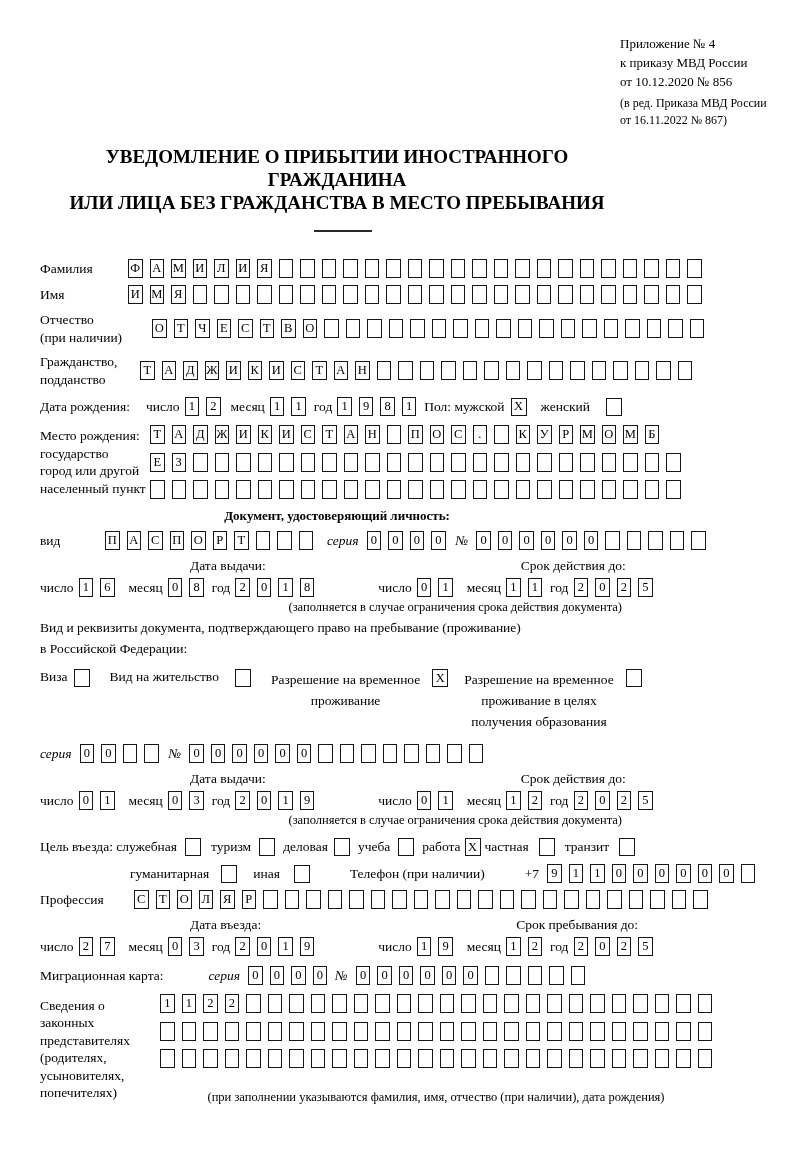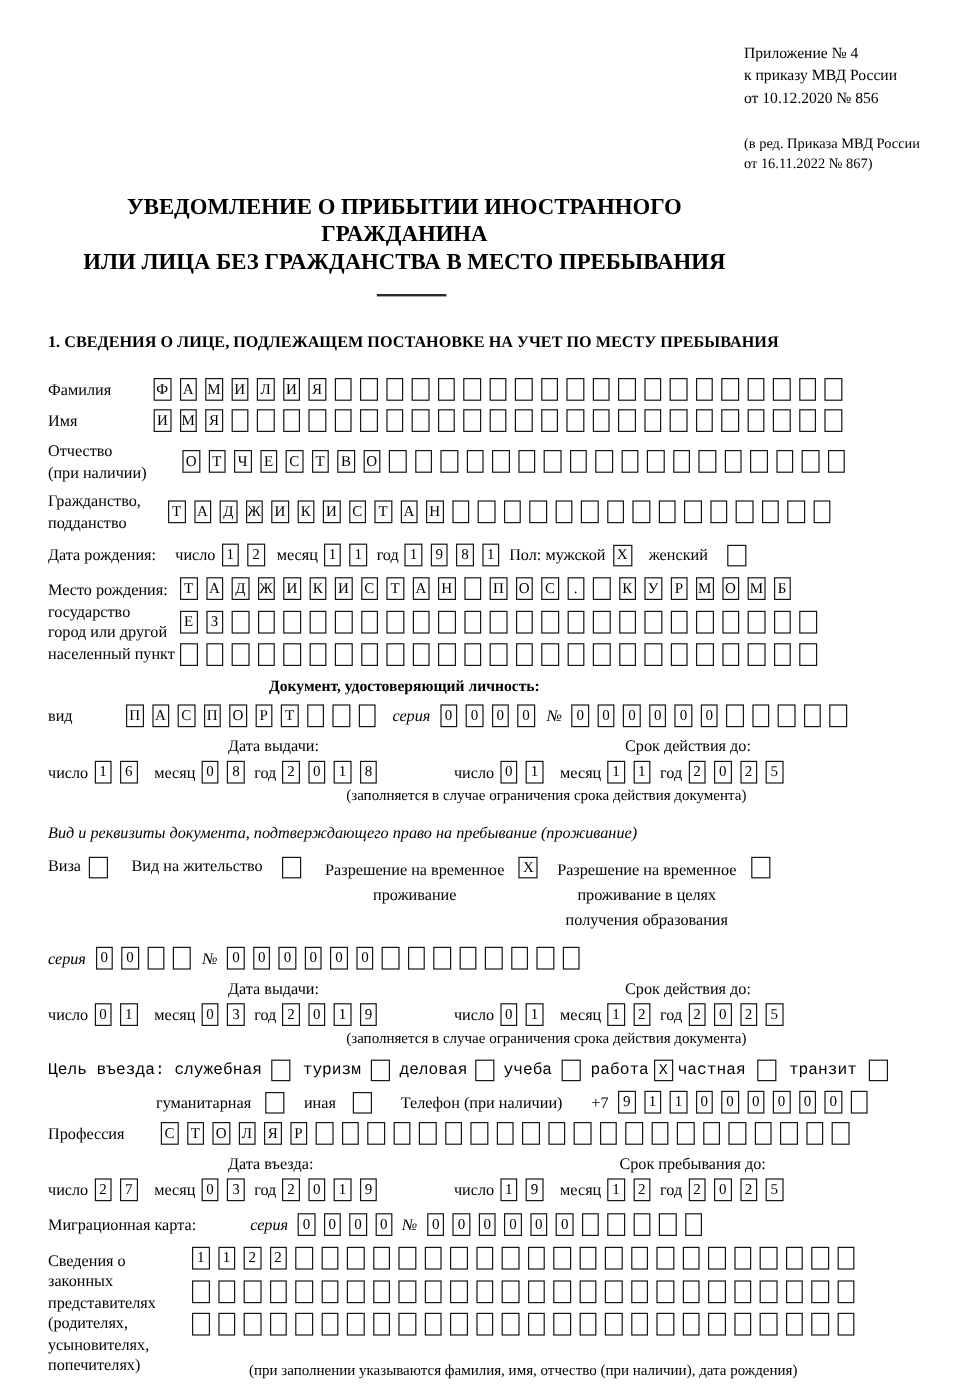--- a/index.html
+++ b/index.html
@@ -5,21 +5,21 @@
   * { box-sizing: border-box; }
   html, body { margin: 0; padding: 0; }
   body {
     width: 800px; height: 1163px; overflow: hidden;
     background: #ffffff; color: #000;
     font-family: "Liberation Serif", "DejaVu Serif", serif;
   }
   .page { width: 644px; height: 1163px; padding: 34px 10px 0 40px; }
 
   .hdr { margin-left: 580px; font-size: 13px; line-height: 19px; white-space: nowrap; }
-  .hdr-small { font-size: 12px; line-height: 17px; margin-top: 20px; }
+  .hdr-small { font-size: 12px; line-height: 17px; margin-top: 4px; }
   .forma { font-weight: bold; font-size: 14.5px; text-align: right; padding-right: 30px; margin-top: 14px; letter-spacing: .5px; }
 
   .title { text-align: center; font-weight: bold; font-size: 19px; line-height: 23px; margin-top: 16px; }
   .blank-line { display: inline-block; width: 58px; border-bottom: 2px solid #2a2a2a; margin-left: 12px; }
 
   .sect { font-weight: bold; font-size: 13.5px; text-align: center; margin-top: 24px; white-space: nowrap; }
 
   .row { display: flex; align-items: center; margin-top: 7px; }
   .row.top { align-items: center; }
   .lab { font-size: 13.5px; white-space: nowrap; flex: none; }
@@ -34,30 +34,30 @@
     flex: none; width: 16px; height: 18px; border: 1.5px solid #161616;
     display: inline-flex; align-items: center; justify-content: center;
     font-size: 12.5px; line-height: 1;
   }
   .stack { display: flex; flex-direction: column; gap: 8.5px; }
 
   .w88 { width: 88px; } .w100 { width: 100px; } .w113 { width: 112px; }
   .w110 { width: 110px; } .w95 { width: 94px; } .w120 { width: 120px; }
   .ml4 { margin-left: 4px; } .ml6 { margin-left: 6px; } .ml8 { margin-left: 8px; }
   .ml10 { margin-left: 10px; } .ml12 { margin-left: 12px; } .ml14 { margin-left: 14px; }
-  .ml16 { margin-left: 16px; } .ml20 { margin-left: 20px; } .ml26 { margin-left: 24px; }
+  .ml16 { margin-left: 16px; } .ml20 { margin-left: 20px; } .ml26 { margin-left: 40px; }
   .ml45 { margin-left: 45px; } .ml64 { margin-left: 64px; }
   .ml90 { margin-left: 90px; } .ml150 { margin-left: 150px; } .ml255 { margin-left: 255px; }
   .mr5 { margin-right: 5px; } .mr8 { margin-right: 8px; font-style: italic; }
 
   .doc-head { font-weight: bold; font-size: 13px; text-align: center; margin-top: 9px; }
   .dates-hdr { display: flex; font-size: 13.5px; margin-top: 8px; white-space: nowrap; }
   .note { font-size: 12.5px; margin-top: 3px; }
   .right { text-align: right; padding-right: 12px; }
-  .plain { font-size: 13.5px; margin-top: 12px; line-height: 21px; font-style: italic; }
+  .plain { font-size: 13.5px; margin-top: 2px; line-height: 21px; }
 
   .permits { display: flex; align-items: flex-start; margin-top: 10px; font-size: 13.5px; }
   .pr-lab { text-align: center; line-height: 21px; white-space: nowrap; }
 
   .rep-note { font-size: 12.5px; margin-top: 13px; text-align: center; white-space: nowrap; }
 </style>
 </head>
 <body>
 
 <div class="page">
@@ -71,21 +71,20 @@
       <div>от 16.11.2022 № 867)</div>
     </div>
   </div>
 
 
   <div class="title">
     <div>УВЕДОМЛЕНИЕ О ПРИБЫТИИ ИНОСТРАННОГО ГРАЖДАНИНА</div>
     <div><span>ИЛИ ЛИЦА БЕЗ ГРАЖДАНСТВА В МЕСТО ПРЕБЫВАНИЯ</span><span class="blank-line"></span></div>
   </div>
 
-  <div class="sect">1. СВЕДЕНИЯ О ЛИЦЕ, ПОДЛЕЖАЩЕМ ПОСТАНОВКЕ НА УЧЕТ ПО МЕСТУ ПРЕБЫВАНИЯ</div>
 
   <div class="row" style="margin-top:22px;">
     <span class="lab w88">Фамилия</span>
     <span class="cells">
         <span class="cell">Ф</span>
         <span class="cell">А</span>
         <span class="cell">М</span>
         <span class="cell">И</span>
         <span class="cell">Л</span>
         <span class="cell">И</span>
@@ -410,20 +409,21 @@
         <span class="cell">0</span>
         <span class="cell">2</span>
         <span class="cell">5</span>
       </span>
   </div>
 
   <div class="note right">(заполняется в случае ограничения срока действия документа)</div>
 
   <div class="plain">
     <div>Вид и реквизиты документа, подтверждающего право на пребывание (проживание)</div>
+    <div>в Российской Федерации:</div>
   </div>
 
   <div class="permits">
     <span class="lab">Виза</span>
     <span class="cb ml6"></span>
     <span class="lab ml20">Вид на жительство</span>
     <span class="cb ml16"></span>
     <span class="pr-lab ml20">
       <span>Разрешение на временное</span><br>
       <span>проживание</span>
@@ -501,21 +501,21 @@
     <span class="cells">
         <span class="cell">2</span>
         <span class="cell">0</span>
         <span class="cell">2</span>
         <span class="cell">5</span>
       </span>
   </div>
 
   <div class="note right">(заполняется в случае ограничения срока действия документа)</div>
 
-  <div class="row" style="margin-top:10px;font-family:Liberation Mono, monospace;">
+  <div class="row" style="margin-top:10px;">
     <span class="lab">Цель въезда: служебная</span>
     <span class="cb ml8"></span>
     <span class="lab ml10">туризм</span>
     <span class="cb ml8"></span>
     <span class="lab ml8">деловая</span>
     <span class="cb ml6"></span>
     <span class="lab ml8">учеба</span>
     <span class="cb ml8"></span>
     <span class="lab ml8">работа</span>
     <span class="cb ml4">X</span>

